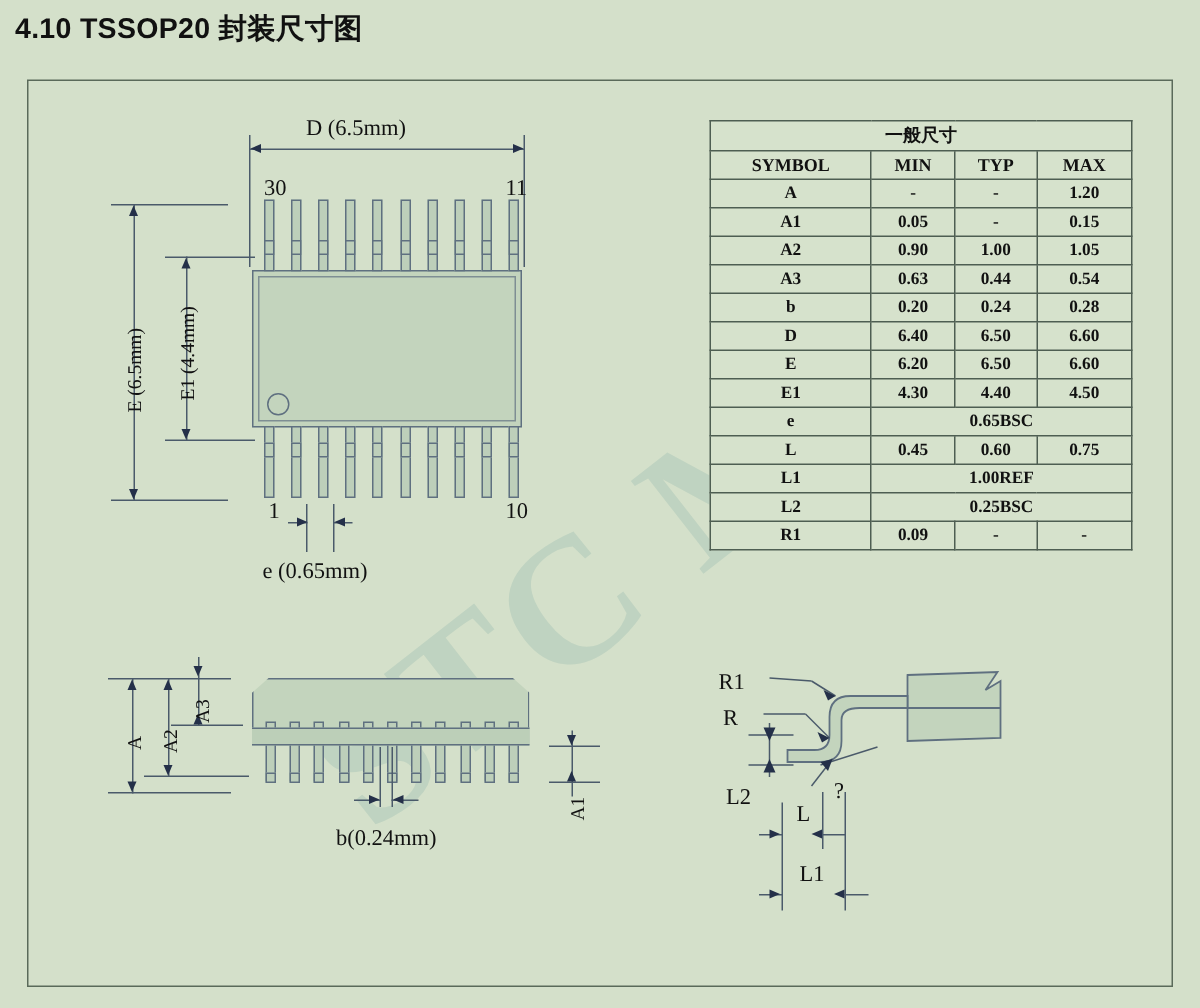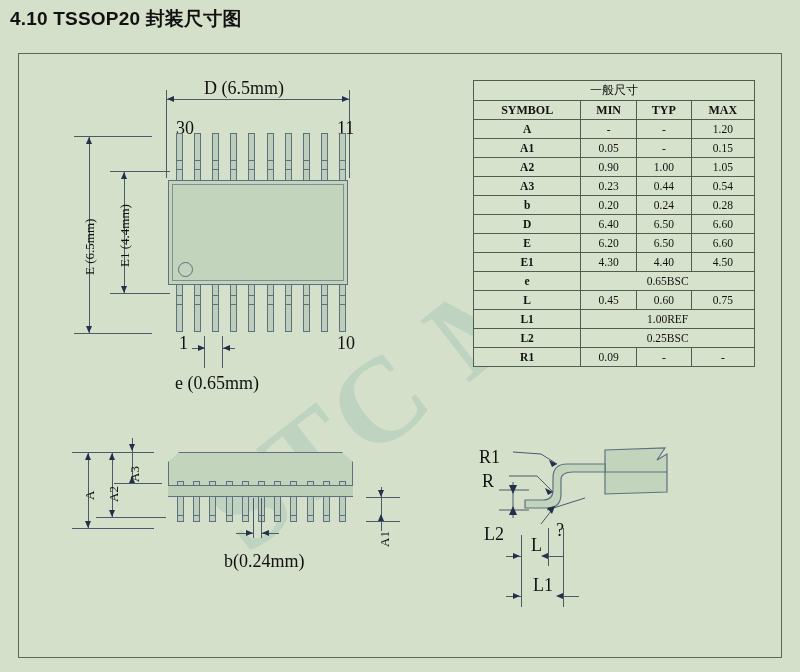--- a/index.html
+++ b/index.html
@@ -36,21 +36,21 @@
     transform-origin:0 0;
     white-space:nowrap;
     pointer-events:none;
     letter-spacing:4px;
   }
   
   .ln{position:absolute;background:#4a5a6a;}
   .hln{height:1px;}
   .vln{width:1px;}
   .pad{position:absolute;background:#bdcfba;border:1px solid #5f7080;box-sizing:border-box;}
-  .lbl{position:absolute;font-family:"Liberation Serif",serif;font-size:18px;color:#111;white-space:nowrap;}
+  .lbl{position:absolute;font-family:"Liberation Serif",serif;font-size:15px;color:#111;white-space:nowrap;}
   .vlbl{position:absolute;font-family:"Liberation Serif",serif;font-size:13px;color:#111;white-space:nowrap;
         transform:rotate(-90deg);transform-origin:0 0;}
   .arw{position:absolute;width:0;height:0;}
   .arw.l{border-top:3.5px solid transparent;border-bottom:3.5px solid transparent;border-right:7px solid #243049;}
   .arw.r{border-top:3.5px solid transparent;border-bottom:3.5px solid transparent;border-left:7px solid #243049;}
   .arw.u{border-left:3.5px solid transparent;border-right:3.5px solid transparent;border-bottom:7px solid #243049;}
   .arw.d{border-left:3.5px solid transparent;border-right:3.5px solid transparent;border-top:7px solid #243049;}
   
   #body-top{
     position:absolute;left:168px;top:180px;width:180px;height:105px;
@@ -71,21 +71,21 @@
     border-collapse:collapse;
     background:#d6e2cc;
     font-family:"Liberation Serif", serif;
     font-size:11.5px;
   }
   #dim-table td,#dim-table th{
     border:1px solid #4e5e52;
     text-align:center;
     padding:1px 2px;
     height:16px;
-    font-weight:normal;
+    font-weight:bold;
     color:#111;
   }
   #dim-table .sym{font-weight:bold;}
   #dim-table tr.head td{font-size:12px;}
   #dim-table tr.colhead td{font-weight:bold;font-size:12px;}
 </style>
 </head>
 <body>
 
 <div id="page-title">4.10 TSSOP20 封装尺寸图</div>
@@ -318,21 +318,21 @@
         <td>0.15</td>
       </tr>
       <tr>
         <td class="sym">A2</td>
         <td>0.90</td>
         <td>1.00</td>
         <td>1.05</td>
       </tr>
       <tr>
         <td class="sym">A3</td>
-        <td>0.23</td>
+        <td>0.63</td>
         <td>0.44</td>
         <td>0.54</td>
       </tr>
       <tr>
         <td class="sym">b</td>
         <td>0.20</td>
         <td>0.24</td>
         <td>0.28</td>
       </tr>
       <tr>

